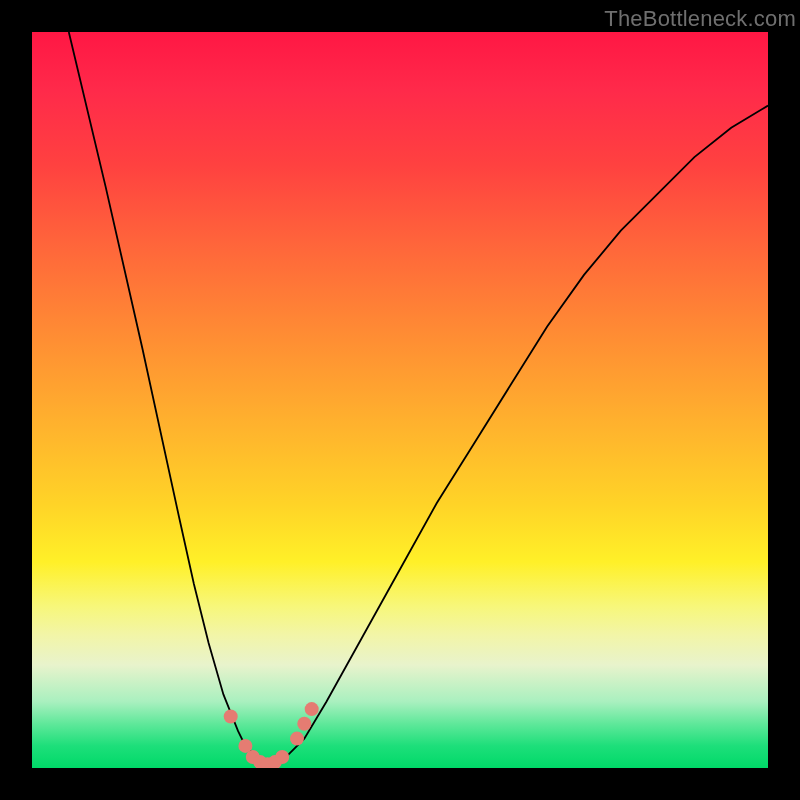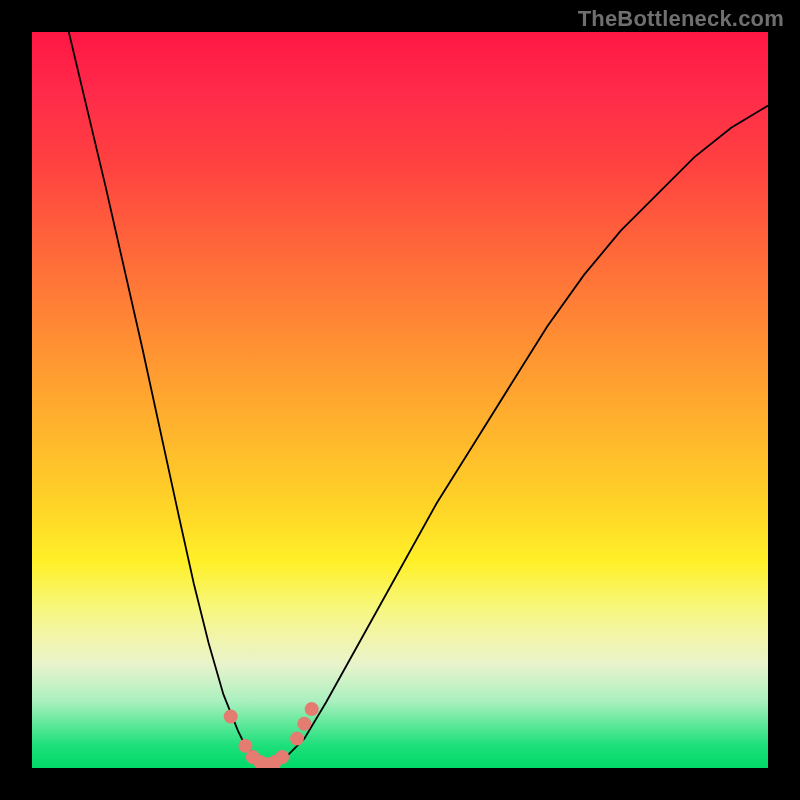--- a/index.html
+++ b/index.html
@@ -41,25 +41,25 @@
       #e8f3cc 86%,
       #a9f0bf 91%,
       #5fe89a 94%,
       #1ddf7a 97%,
       #00d968 100%
     );
   }
   .watermark {
     position: absolute;
     top: 6px;
-    right: 16px;
+    right: 4px;
     color: #6f6f6f;
     font-size: 22px;
     letter-spacing: 0.2px;
-    font-weight: 700;
+    font-weight: 400;
   }
   svg.curve {
     position: absolute;
     left: 0;
     top: 0;
     width: 736px;
     height: 736px;
   }
   .curve path {
     fill: none;

